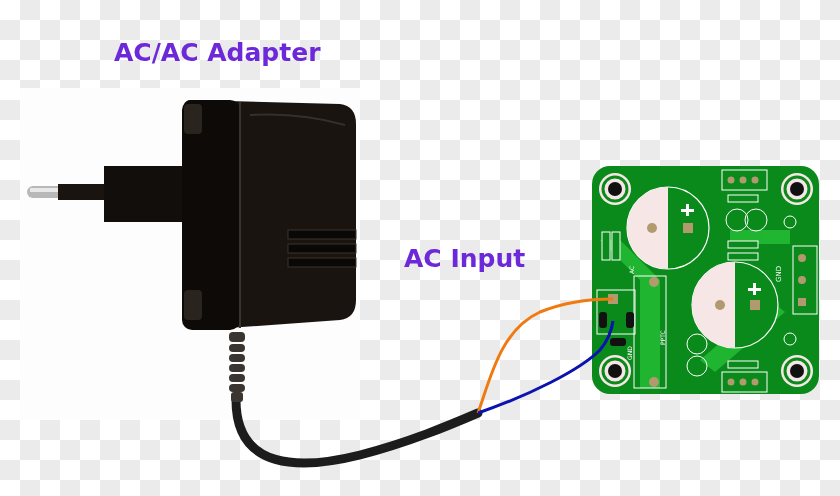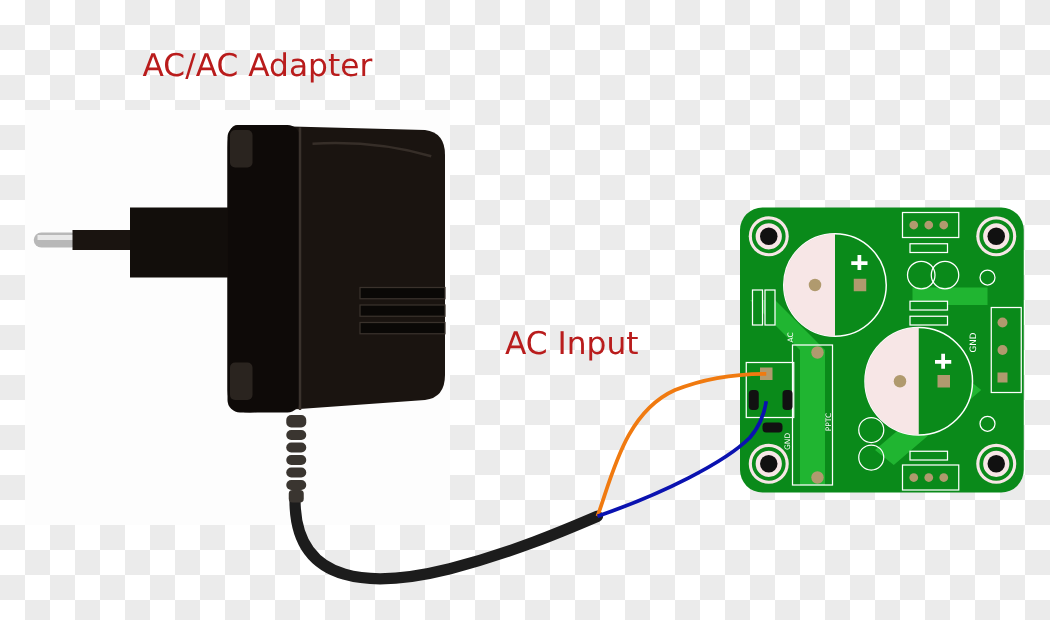--- a/index.html
+++ b/index.html
@@ -7,32 +7,32 @@
     width:840px; height:496px; position:relative; overflow:hidden;
     background-color:#ffffff;
     background-image:
       linear-gradient(45deg, #ebebeb 25%, transparent 25%, transparent 75%, #ebebeb 75%),
       linear-gradient(45deg, #ebebeb 25%, transparent 25%, transparent 75%, #ebebeb 75%);
     background-size:40px 40px;
     background-position:0 0, 20px 20px;
     font-family:"DejaVu Sans", sans-serif;
   }
   .label {
-    position:absolute; font-weight:normal; color:#b91c1c; font-size:25px; white-space:nowrap;
+    position:absolute; font-weight:bold; color:#6d28d9; font-size:25px; white-space:nowrap;
   }
   #photo-bg { position:absolute; left:20px; top:88px; width:340px; height:332px; background:#fdfdfd; }
   svg { position:absolute; left:0; top:0; }
 </style>
 </head>
 <body>
 
 <div id="photo-bg"></div>
 
 <div class="label" style="left:114px; top:38px;">AC/AC Adapter</div>
-<div class="label" style="left:404px; top:260px;">AC Input</div>
+<div class="label" style="left:404px; top:244px;">AC Input</div>
 
 <svg width="840" height="496" viewBox="0 0 840 496">
 
   <path d="M236 400 C 236 470, 300 470, 360 455 C 410 442, 450 425, 478 413" stroke="#1c1c1c" stroke-width="9" fill="none" stroke-linecap="round"></path>
 
   <g fill="#3a3530">
     <rect x="229" y="332" width="16" height="10" rx="4"></rect>
     <rect x="229" y="344" width="16" height="8" rx="4"></rect>
     <rect x="229" y="354" width="16" height="8" rx="4"></rect>
     <rect x="229" y="364" width="16" height="8" rx="4"></rect>

